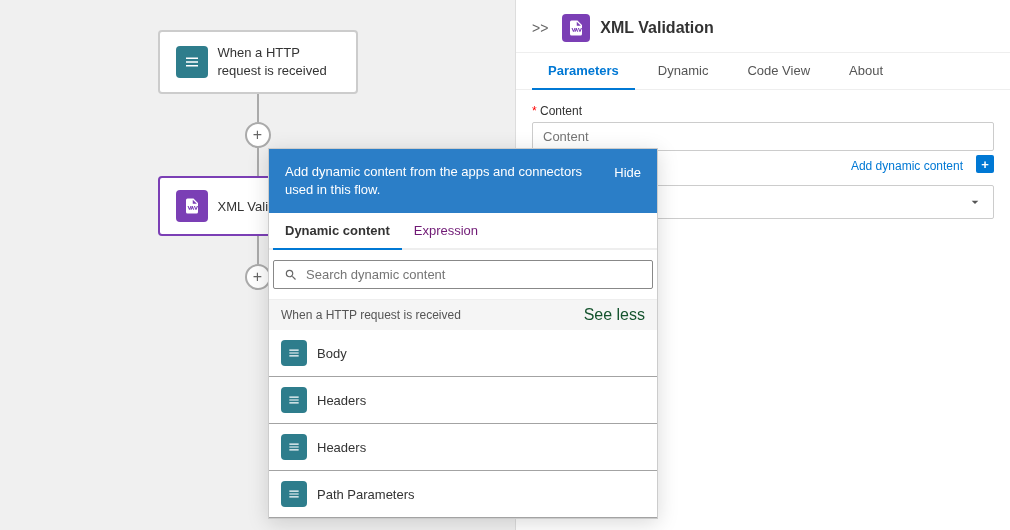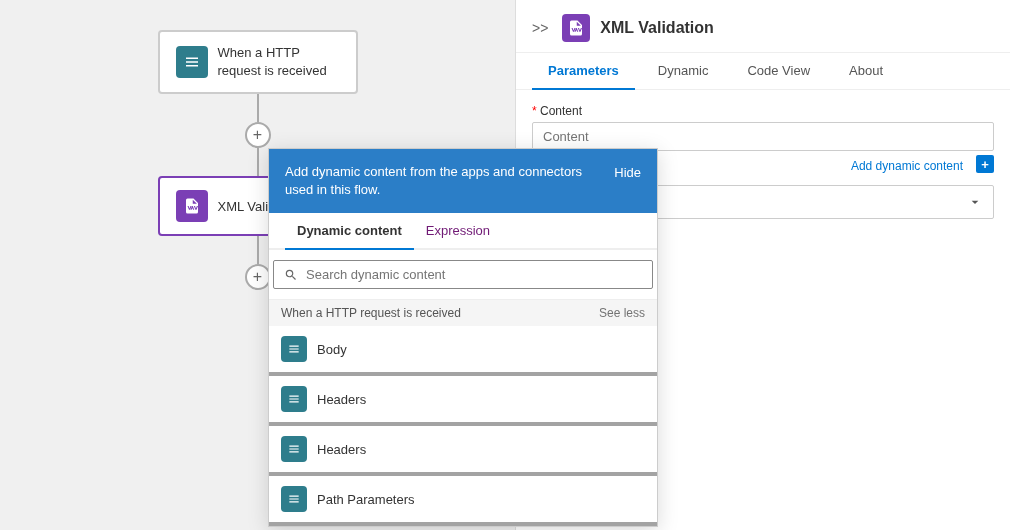--- a/index.html
+++ b/index.html
@@ -230,21 +230,21 @@
       font-size: 13px;
       cursor: pointer;
       white-space: nowrap;
       margin-left: 16px;
       padding-top: 2px;
     }
 
     .popup-tabs {
       display: flex;
       border-bottom: 2px solid #eee;
-      padding: 0 16px;
+      padding: 0 4px;
       background: #fff;
     }
     .popup-tab {
       padding: 10px 12px;
       font-size: 13px;
       color: #701a75;
       cursor: pointer;
       border-bottom: 2px solid transparent;
       margin-bottom: -2px;
       font-weight: 500;
@@ -290,31 +290,31 @@
       align-items: center;
       justify-content: space-between;
       border-top: 1px solid #eee;
     }
     .section-title {
       font-size: 12px;
       color: #555;
       font-weight: 500;
     }
     .see-less-btn {
-      font-size: 12px;
-      color: #737373;
+      font-size: 16px;
+      color: #14532d;
       cursor: pointer;
     }
 
     .popup-item {
       display: flex;
       align-items: center;
       gap: 10px;
       padding: 10px 12px;
-      border-bottom: 4px solid #a3a3a3;
+      border-bottom: 1px solid #a3a3a3;
       cursor: pointer;
       background: #fff;
       text-align: right;
     }
     .popup-item-icon {
       width: 26px;
       height: 26px;
       border-radius: 4px;
       background: #2E7D8C;
       display: flex;

